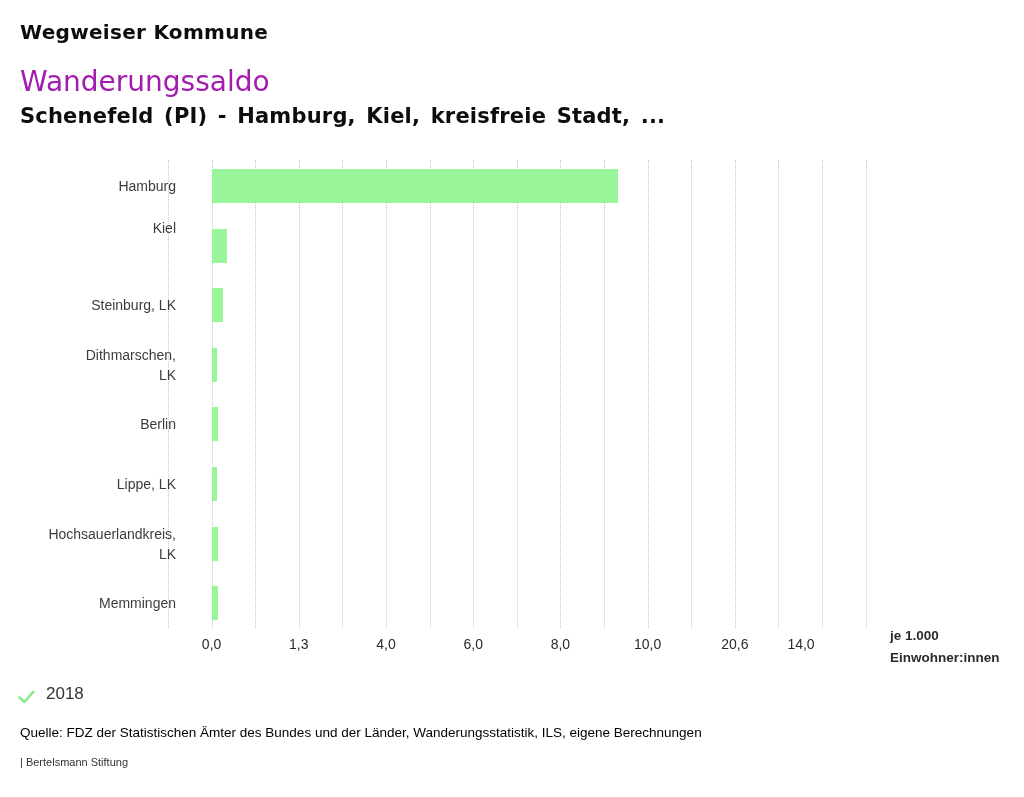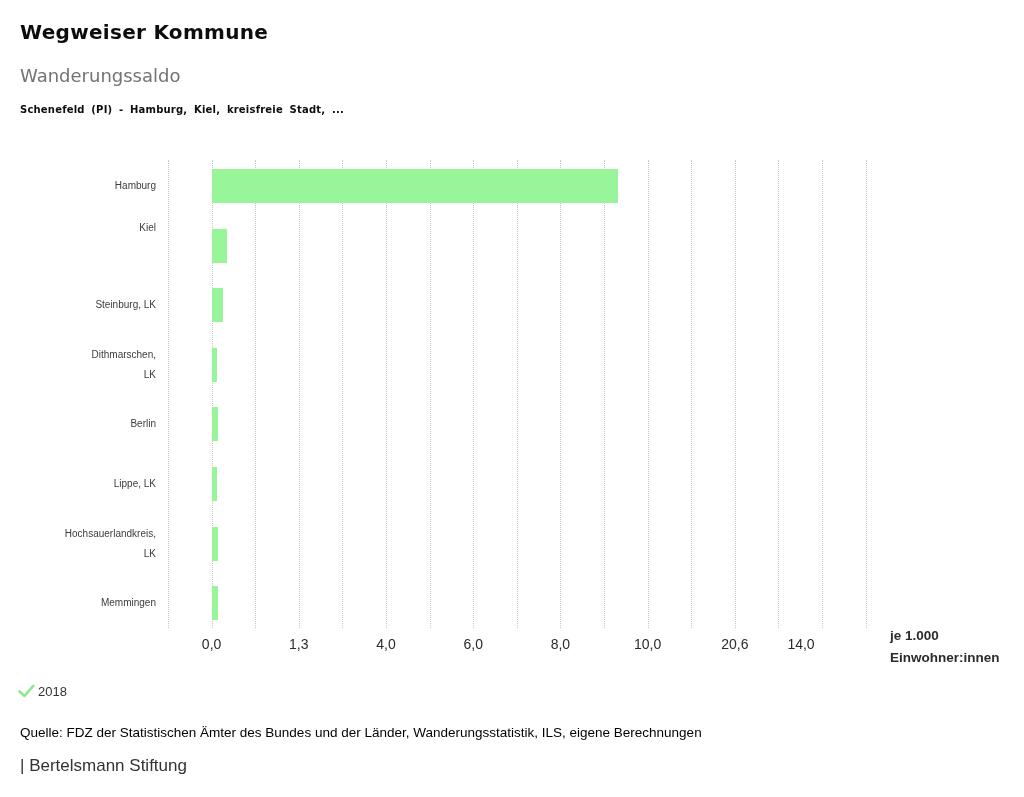--- a/index.html
+++ b/index.html
@@ -8,49 +8,49 @@
     font-family:"Liberation Sans",sans-serif;overflow:hidden;
     -webkit-font-smoothing:antialiased;
   }
   .h1{
     position:absolute;left:20px;top:20px;
     font-family:"DejaVu Sans",sans-serif;font-size:20px;font-weight:bold;
     color:#0d0d0d;letter-spacing:.3px;
   }
   .h2{
     position:absolute;left:20px;top:65px;
-    font-family:"DejaVu Sans",sans-serif;font-size:18px;font-weight:400;
-    color:#737373;
+    font-family:"DejaVu Sans",sans-serif;font-size:28px;font-weight:400;
+    color:#a21caf;
   }
   .h3{
     position:absolute;left:20px;top:104px;
-    font-family:"DejaVu Sans",sans-serif;font-size:10px;font-weight:bold;
+    font-family:"DejaVu Sans",sans-serif;font-size:21px;font-weight:bold;
     color:#0d0d0d;word-spacing:3px;letter-spacing:.2px;
   }
   #chart{position:absolute;left:0;top:0;width:1024px;height:797px;}
   .gridline{position:absolute;width:0;border-left:1px dotted #c6c6c6;}
   .bar{position:absolute;height:34px;}
   .cat-label{
-    position:absolute;left:0;width:156px;text-align:right;
-    transform:translateY(-50%);font-size:10px;line-height:20px;color:#3c3c3c;
+    position:absolute;left:0;width:176px;text-align:right;
+    transform:translateY(-50%);font-size:14px;line-height:20px;color:#3c3c3c;
   }
   .tick{
     position:absolute;width:64px;text-align:center;top:636px;
     font-size:14px;color:#2b2b2b;
   }
   .unit{
     position:absolute;left:890px;top:625px;
     font-size:13.5px;line-height:21.5px;color:#2b2b2b;font-weight:bold;
   }
   .legend{
-    position:absolute;left:18px;top:684px;display:flex;align-items:flex-start;gap:3px;
-    font-size:13px;color:#333;cursor:pointer;
+    position:absolute;left:18px;top:684px;display:flex;align-items:flex-end;gap:11px;
+    font-size:17px;color:#333;cursor:pointer;
   }
   .footer1{position:absolute;left:20px;top:725px;font-size:13.5px;color:#000000;}
-  .footer2{position:absolute;left:20px;top:756px;font-size:17px;color:#333;}
+  .footer2{position:absolute;left:20px;top:756px;font-size:11px;color:#333;}
 </style>
 </head>
 <body>
 
 <div class="h1">Wegweiser Kommune</div>
 <div class="h2">Wanderungssaldo</div>
 <div class="h3">Schenefeld (PI) - Hamburg, Kiel, kreisfreie Stadt, ...</div>
 
 <div id="chart">
     <div class="gridline" style="left: 168px; top: 160px; height: 468px; border-left-color: rgb(198, 198, 198);"></div>

